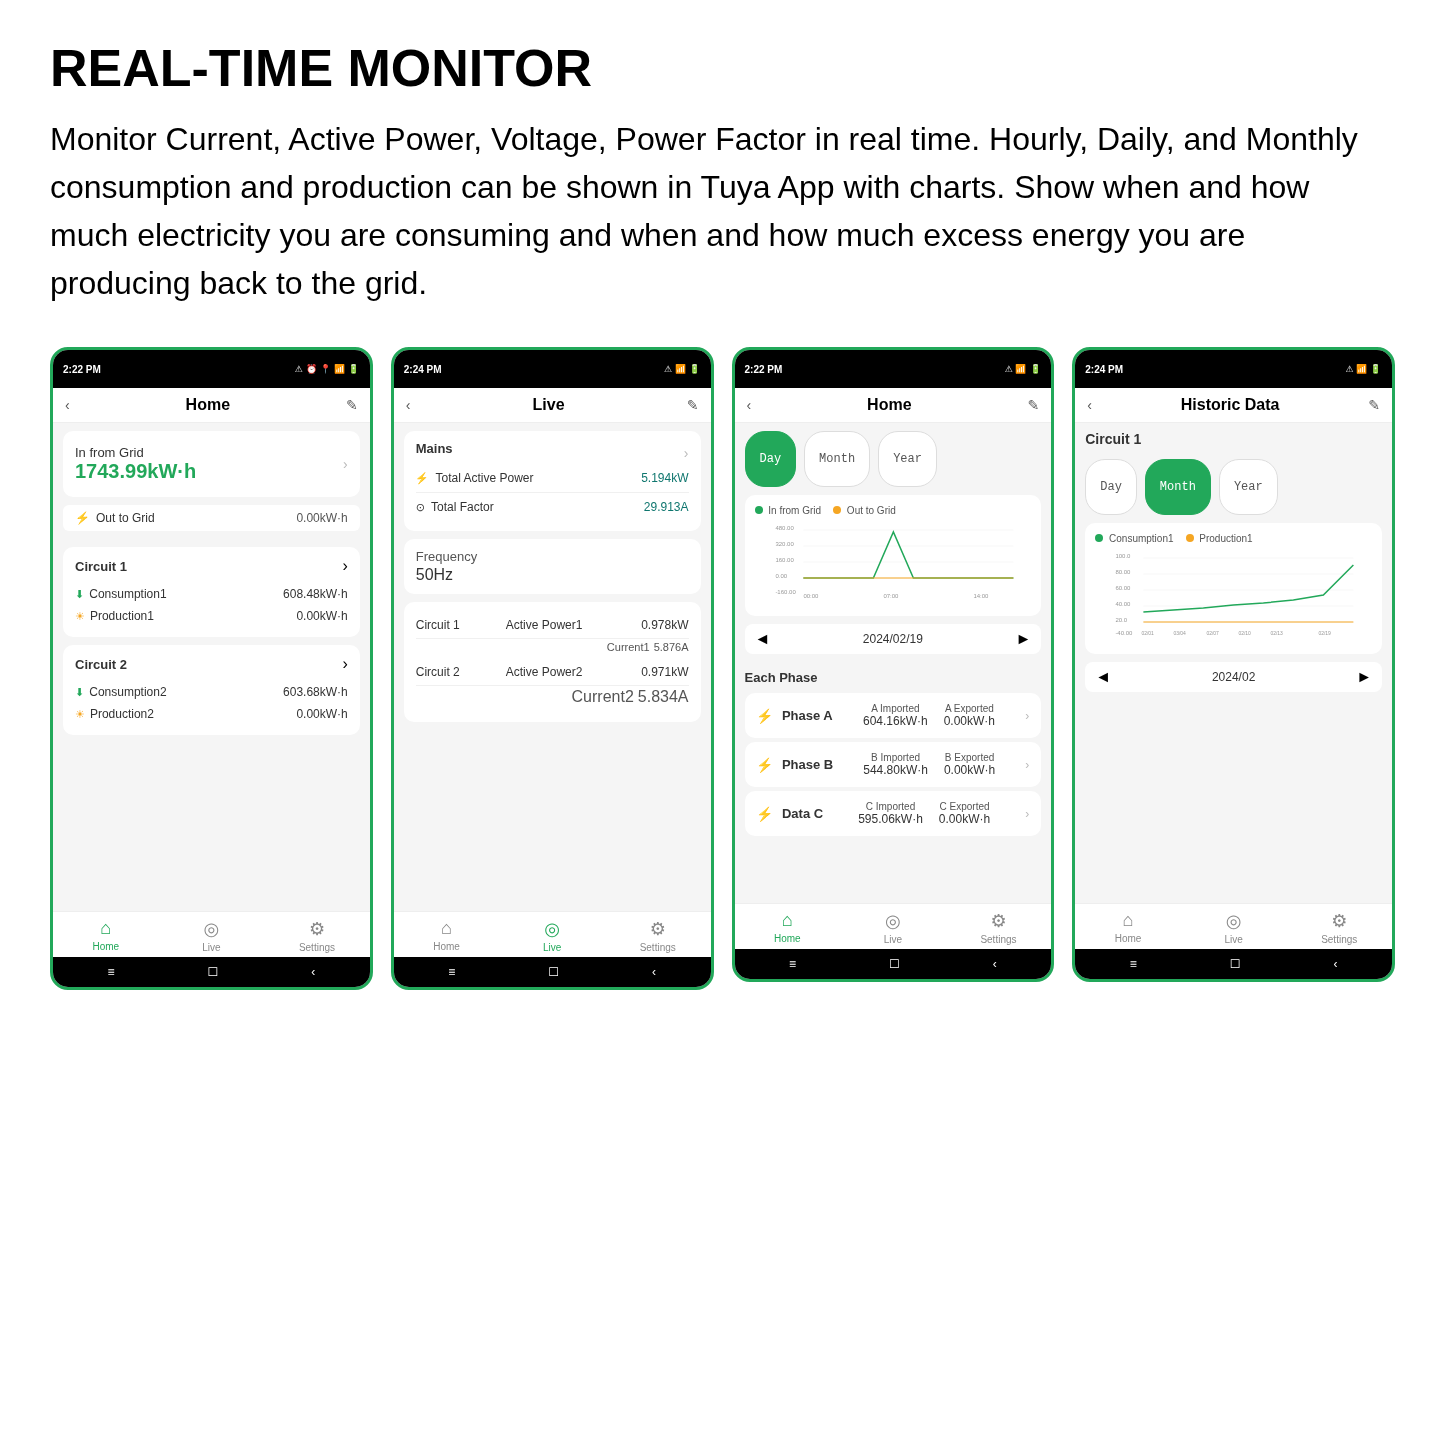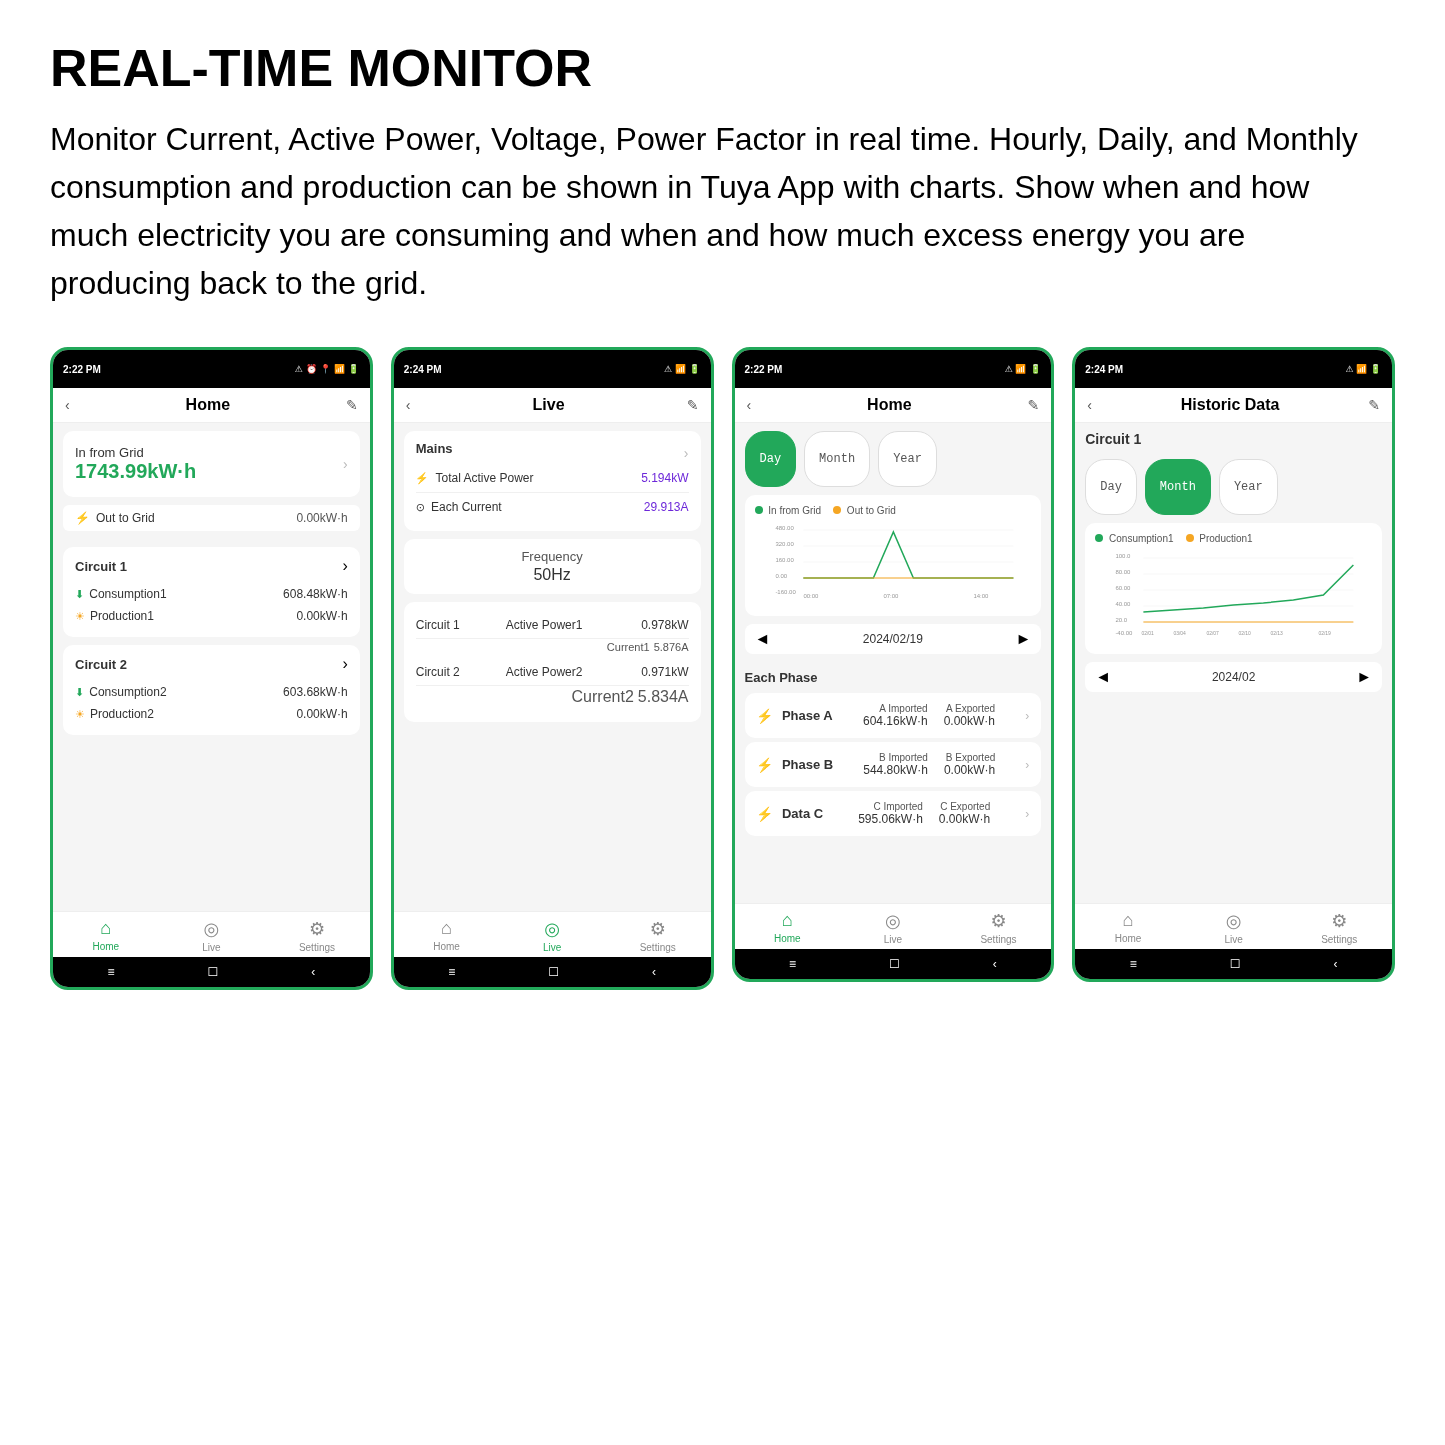--- a/index.html
+++ b/index.html
@@ -169,28 +169,28 @@
     }
     .live-row {
       display: flex;
       justify-content: space-between;
       align-items: center;
       padding: 7px 0;
       border-bottom: 1px solid #f0f0f0;
     }
     .live-row:last-child { border-bottom: none; }
     .live-row .live-label { display: flex; align-items: center; gap: 6px; font-size: 12px; color: #333; }
-    .live-row .live-value { font-size: 12px; color: #6d28d9; font-weight: 500; }
+    .live-row .live-value { font-size: 12px; color: #0f766e; font-weight: 500; }
 
     .frequency-box {
       background: #fff;
       margin: 8px 10px;
       border-radius: 10px;
       padding: 10px 12px;
-      text-align: center;
+      text-align: left;
     }
     .frequency-title { font-size: 13px; color: #555; }
     .frequency-value { font-size: 16px; font-weight: normal; color: #333; margin-top: 2px; }
 
     .circuit-table {
       background: #fff;
       margin: 8px 10px;
       border-radius: 10px;
       padding: 10px 12px;
     }
@@ -270,21 +270,21 @@
       border-radius: 10px;
       padding: 10px 12px;
       display: flex;
       align-items: center;
       justify-content: space-between;
     }
     .phase-left { display: flex; align-items: center; gap: 8px; }
     .phase-icon { color: #22a85a; font-size: 14px; }
     .phase-name { font-size: 13px; font-weight: 600; color: #333; }
     .phase-data { display: flex; gap: 16px; }
-    .phase-data-item { text-align: right; }
+    .phase-data-item { text-align: center; }
     .phase-data-label { font-size: 10px; color: #555; }
     .phase-data-value { font-size: 12px; color: #333; font-weight: 500; }
     .phase-chevron { color: #bbb; font-size: 12px; }
 
     
     .hist-circuit-title {
       font-size: 14px;
       font-weight: bold;
       color: #333;
       padding: 8px 10px;
@@ -433,21 +433,21 @@
           <div class="live-row">
             <div class="live-label">
               <span class="icon-bolt">⚡</span>
               <span>Total Active Power</span>
             </div>
             <span class="live-value">5.194kW</span>
           </div>
           <div class="live-row">
             <div class="live-label">
               <span style="font-size:11px;">⊙</span>
-              <span>Each Current</span>
+              <span>Total Factor</span>
             </div>
             <span class="live-value">29.913A</span>
           </div>
         </div>
 
         <div class="frequency-box">
           <div class="frequency-title">Frequency</div>
           <div class="frequency-value">50Hz</div>
         </div>
 

